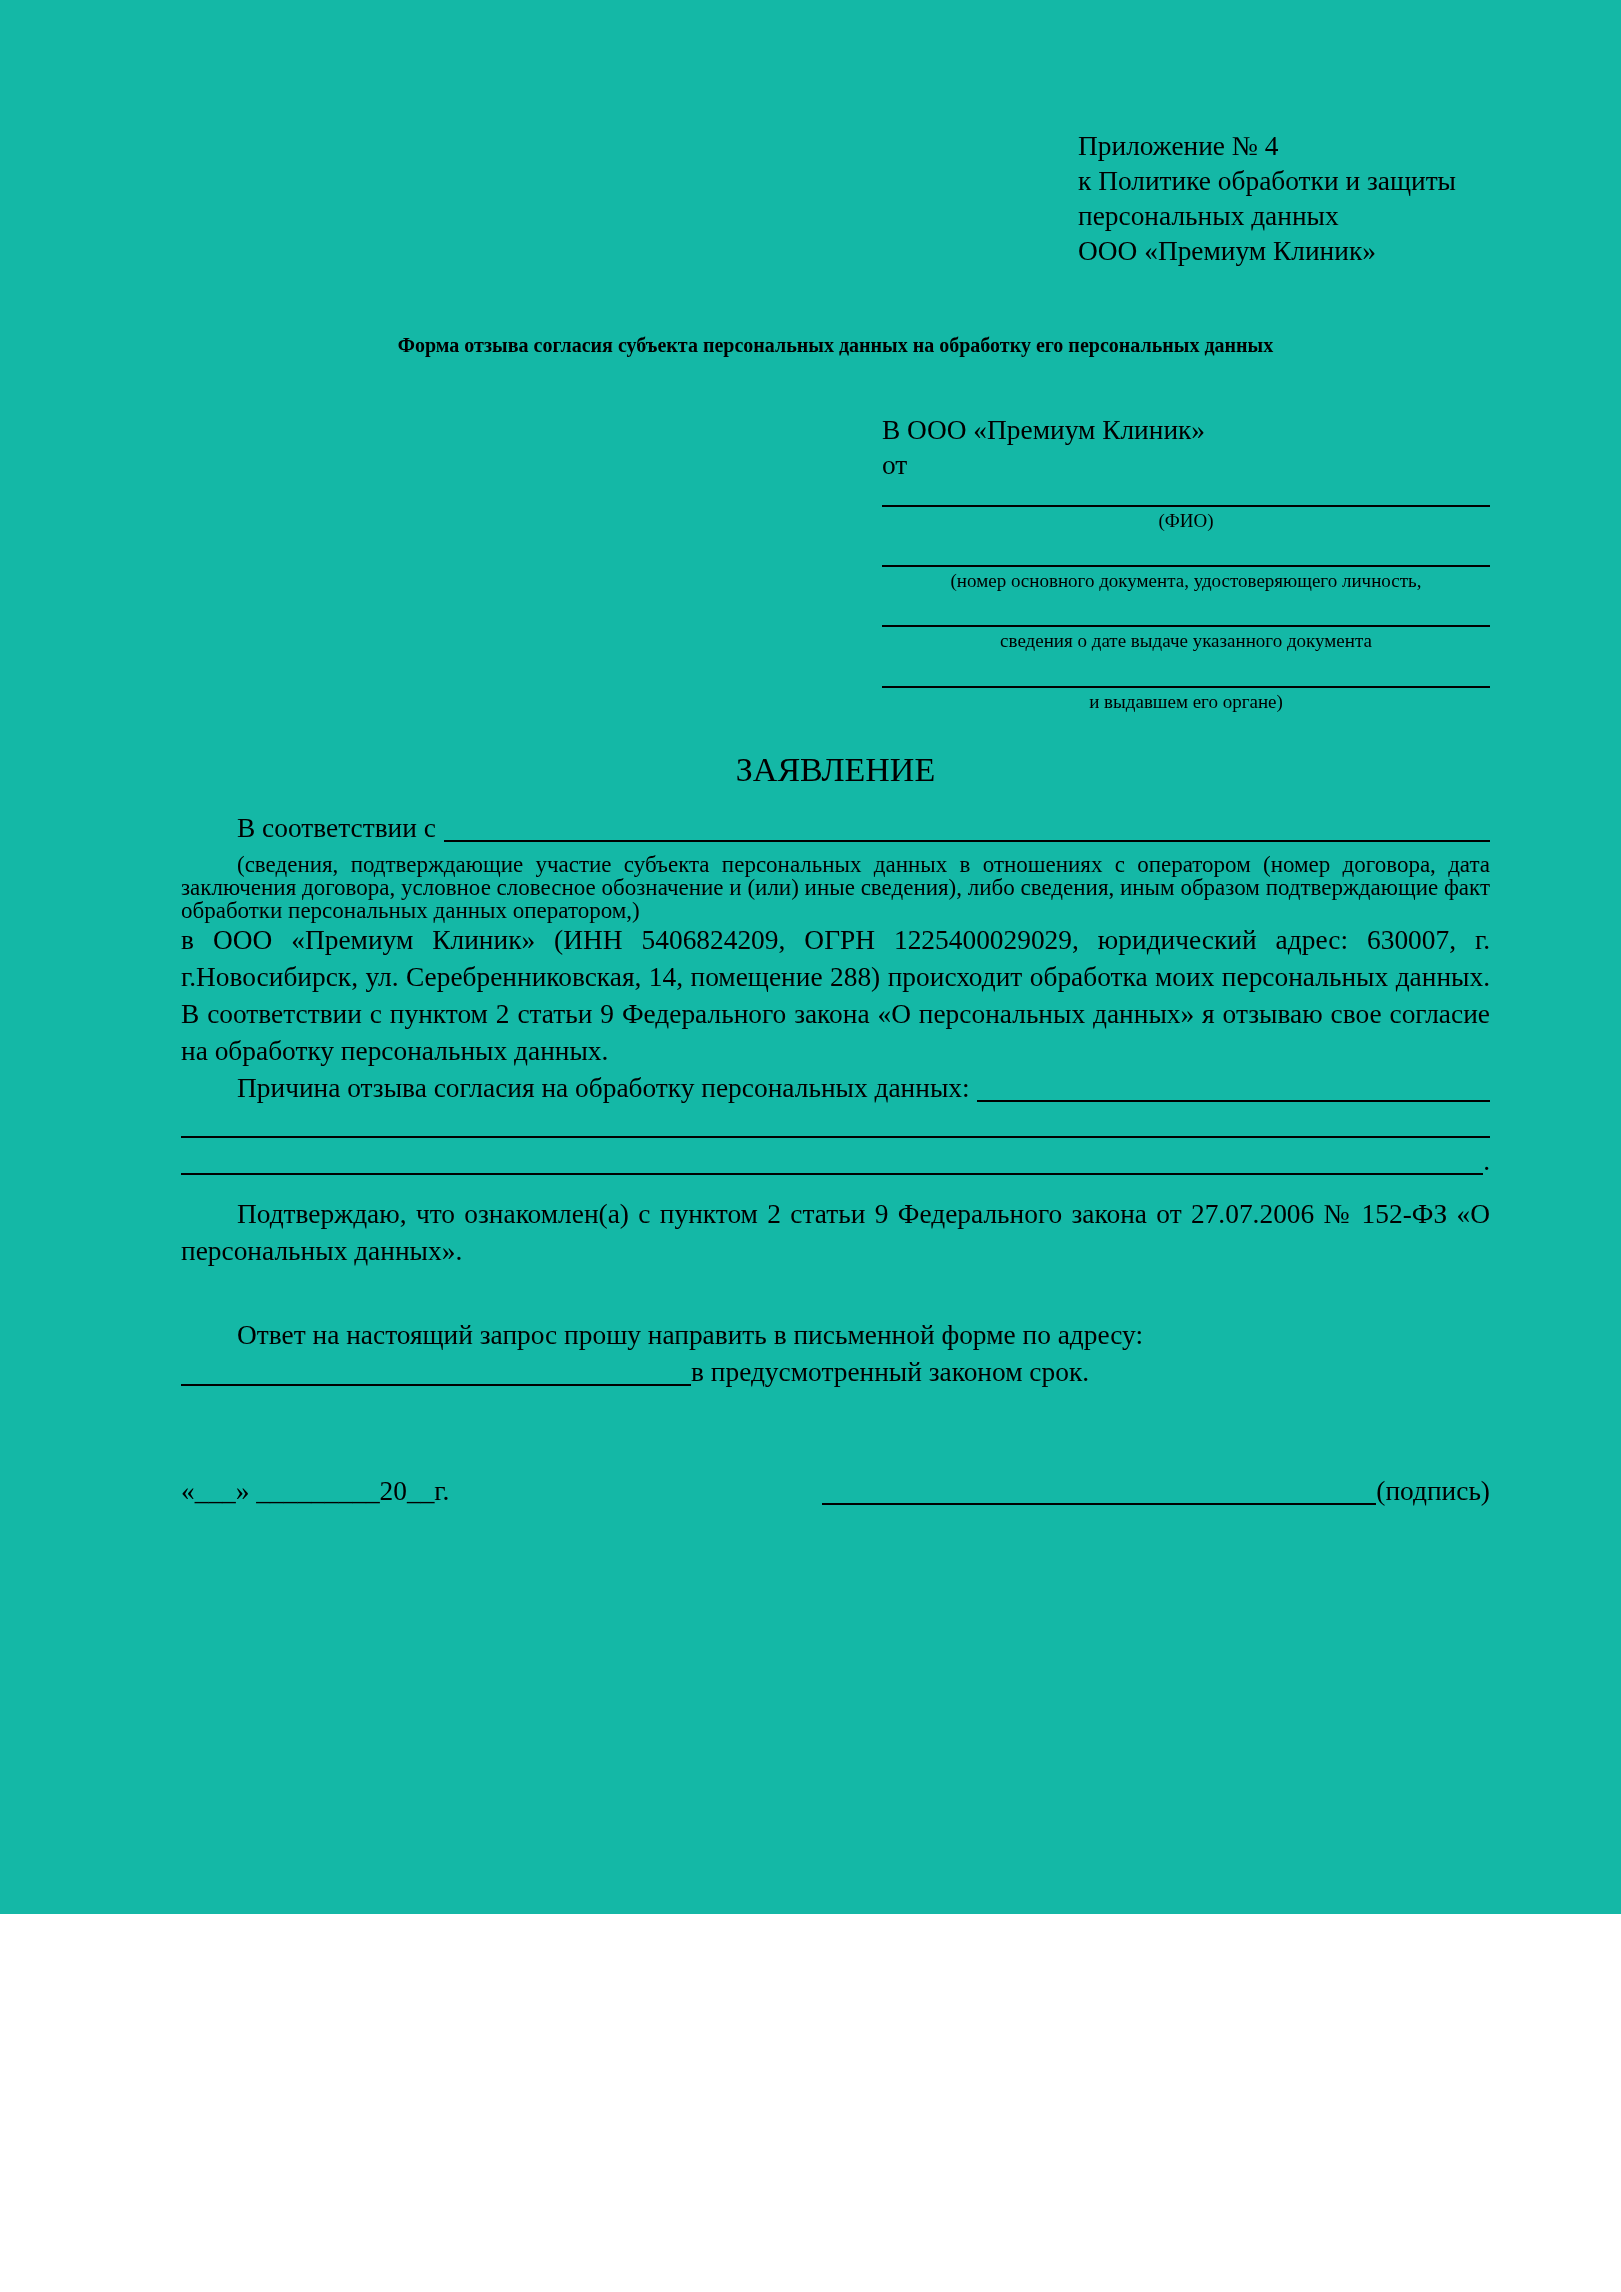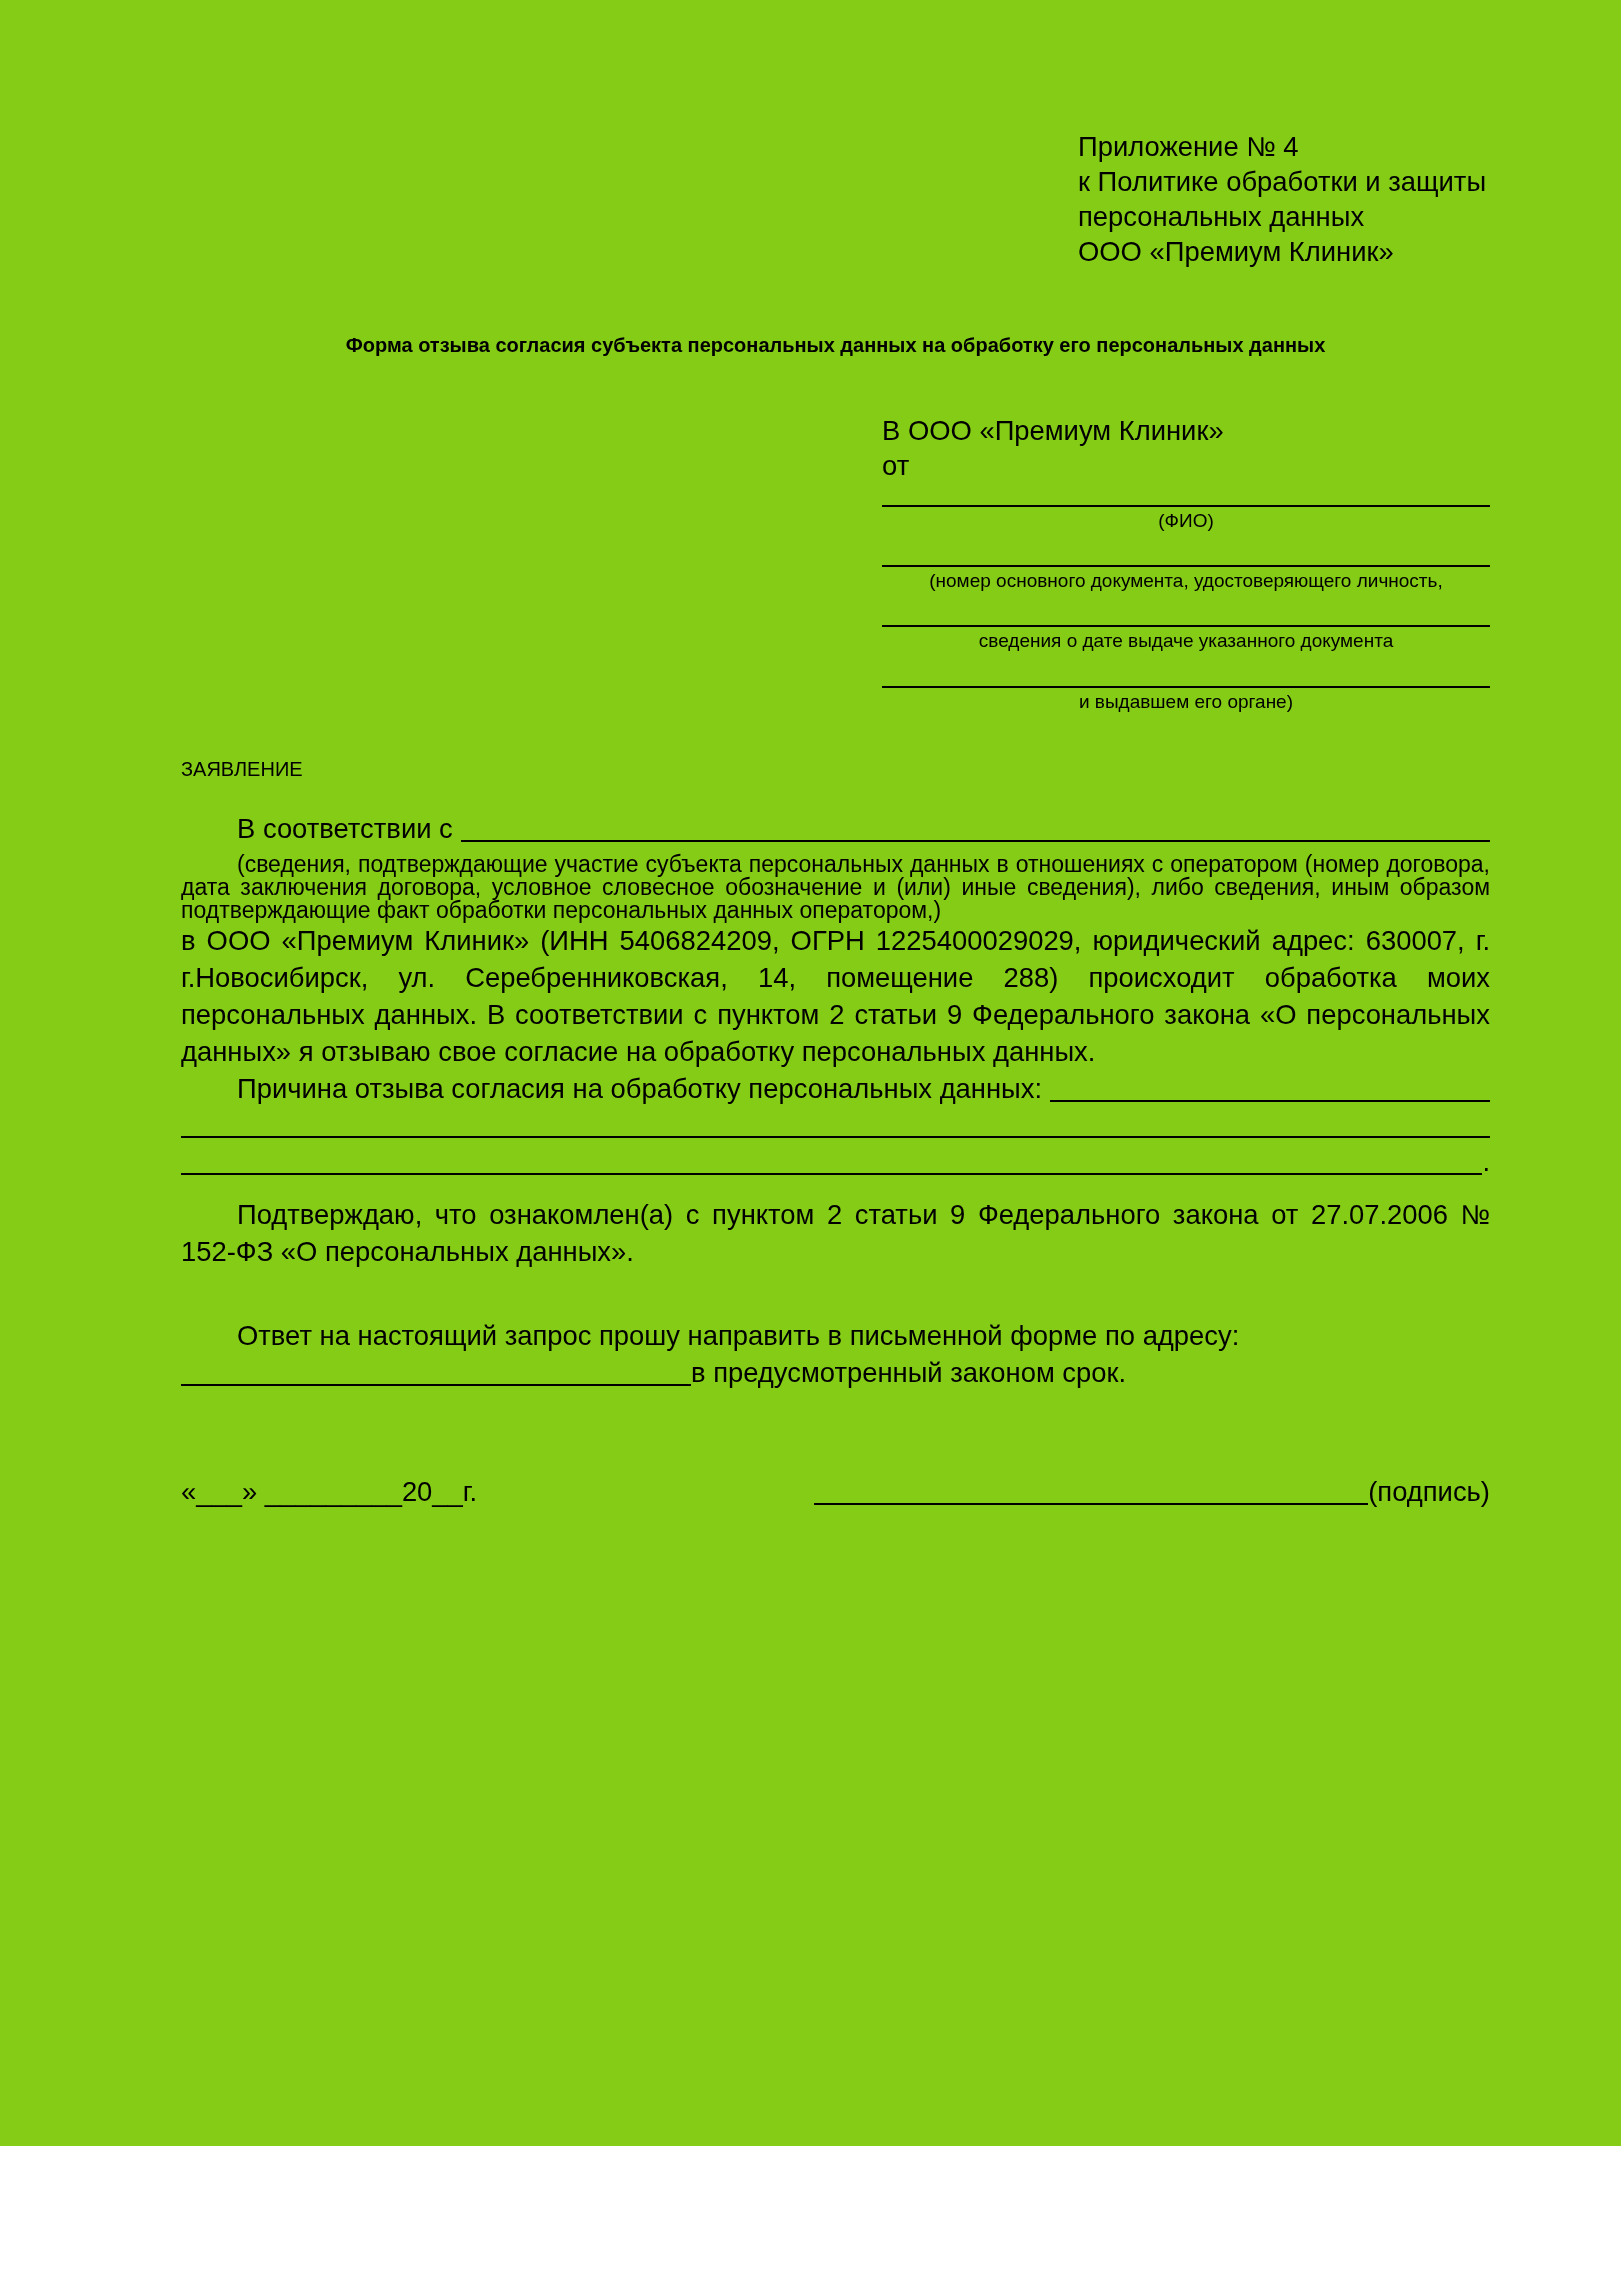--- a/index.html
+++ b/index.html
@@ -1,23 +1,23 @@
 <!DOCTYPE html>
 <html lang="ru"><head>
 <meta charset="utf-8">
 <style>
   * { margin: 0; padding: 0; box-sizing: border-box; }
   html, body { background: #ffffff; }
   .page {
     position: relative;
     width: 1621px;
-    height: 2146px;
-    background: #84cc16;
+    height: 1914px;
+    background: #14b8a6;
     color: #000000;
-    font-family: Liberation Sans, sans-serif;
+    font-family: Liberation Serif, serif;
     font-size: 27.4px;
     line-height: 37px;
     padding: 0 131px 0 181px;
     overflow: hidden;
   }
   
   .header-note {
     margin-left: 897px;
     padding-top: 129px;
     line-height: 35px;
@@ -43,21 +43,22 @@
   }
   .field-rule.tall { height: 33px; }
   .field-caption {
     text-align: center;
     font-size: 19px;
     line-height: 27.4px;
   }
   
   .statement-heading {
     margin-top: 35px;
-    font-size: 20px;
+    text-align: center;
+    font-size: 34px;
     line-height: 39px;
   }
   .flexline {
     display: flex;
     align-items: flex-end;
     line-height: 37px;
   }
   .flexline .lead { white-space: nowrap; }
   .fill {
     flex: 1;

